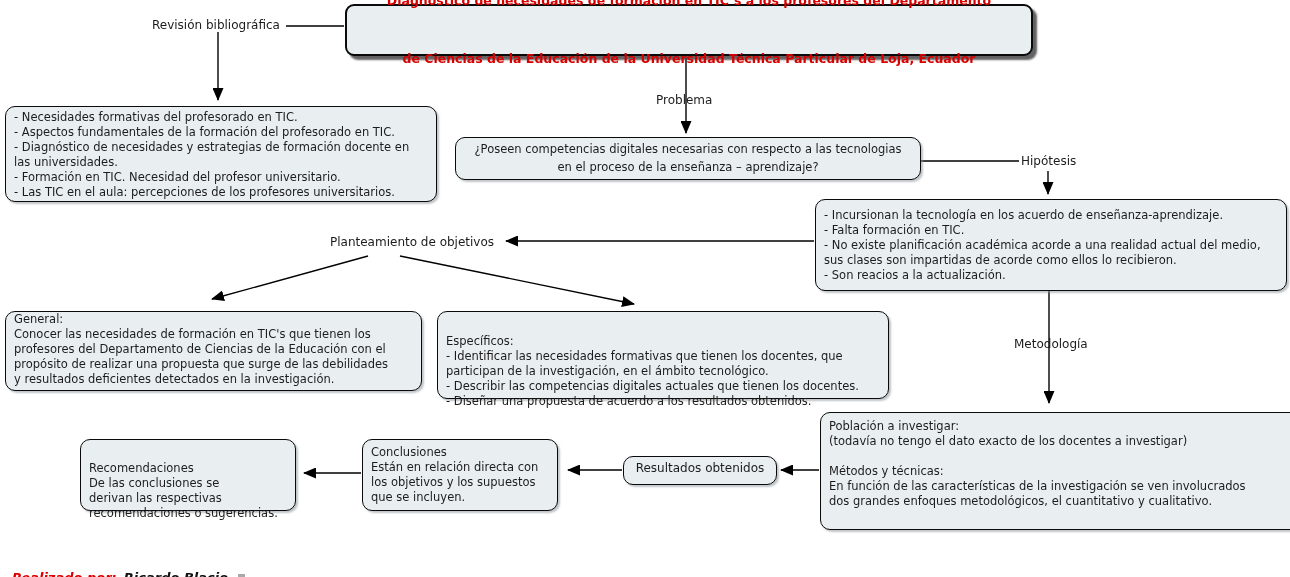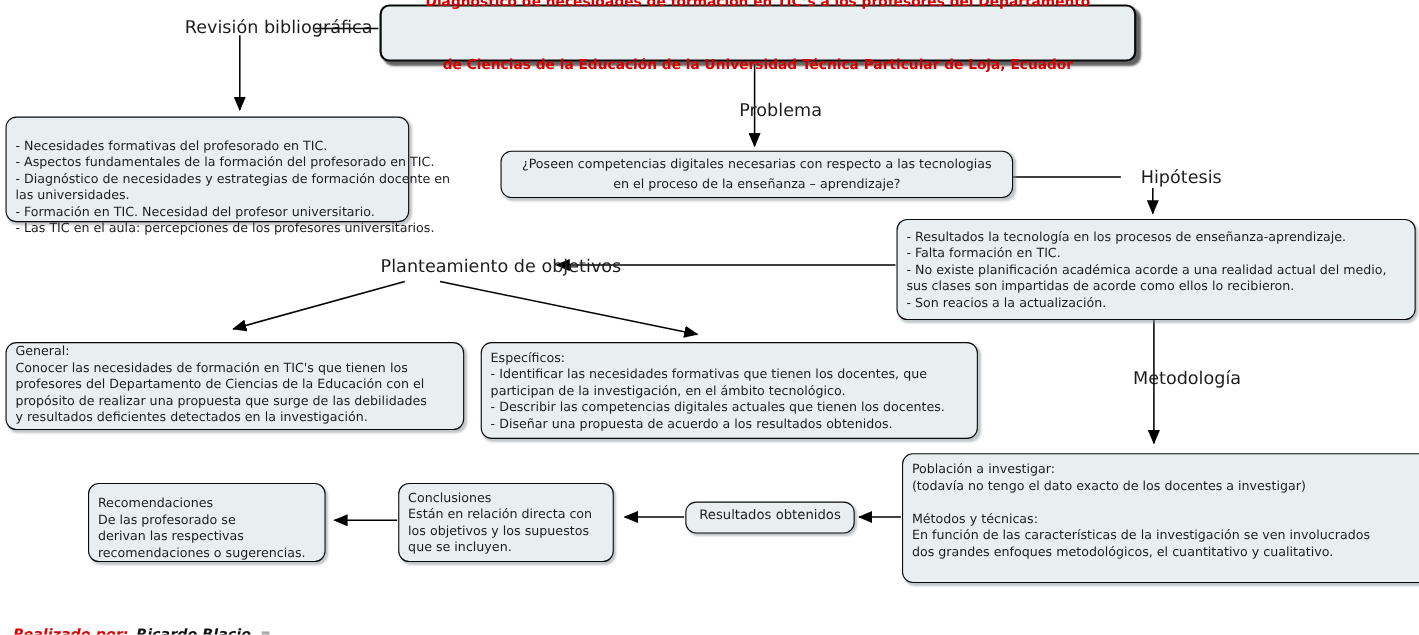--- a/index.html
+++ b/index.html
@@ -8,21 +8,21 @@
   .wires{position:absolute;left:0;top:0;z-index:1;}
   .node{position:absolute;z-index:2;box-sizing:border-box;background:#e9eff1;
         border:1px solid #0a0a0a;border-radius:10px;
         box-shadow:2px 2px 2px rgba(140,150,155,.55);
         font-size:11.5px;line-height:15px;padding:4px 8px;}
   .node .ln{white-space:nowrap;}
   .title-node{border-width:2px;border-radius:9px;box-shadow:4px 4px 2px rgba(70,70,70,.85);
         display:flex;flex-direction:column;justify-content:center;text-align:center;
         color:#d60000;font-weight:bold;font-size:12.5px;line-height:18px;gap:40px;}
   .center{display:flex;flex-direction:column;justify-content:space-between;text-align:center;}
-  .lbl{position:absolute;z-index:3;font-size:16px;line-height:14px;white-space:nowrap;margin-left:16px;}
+  .lbl{position:absolute;z-index:3;font-size:12px;line-height:14px;white-space:nowrap;}
   .gap{height:15px;}
   .footer{position:absolute;z-index:2;left:10px;top:548px;background:#fff;
           padding:2px 10px 3px 2px;box-shadow:7px 6px 0 #a9a9a9;
           font-size:13px;font-weight:bold;font-style:italic;white-space:nowrap;margin-top:20px;}
   .footer .fp{color:#dd0000;}
   .footer .fa{color:#111;margin-left:7px;}
 </style>
 </head>
 <body>
 
@@ -52,51 +52,51 @@
     <div class="ln">Diagnóstico de necesidades de formación en TIC’s a los profesores del Departamento</div>
     <div class="ln">de Ciencias de la Educación de la Universidad Técnica Particular de Loja, Ecuador</div>
   </div>
 
   <div class="lbl" style="left:152px;top:18px">Revisión bibliográfica</div>
   <div class="lbl" style="left:656px;top:93px">Problema</div>
   <div class="lbl" style="left:1021px;top:154px">Hipótesis</div>
   <div class="lbl" style="left:330px;top:235px">Planteamiento de objetivos</div>
   <div class="lbl" style="left:1014px;top:337px">Metodología</div>
 
-  <div class="node" style="left:5px;top:106px;width:367px;height:96px;padding-top:18px">
+  <div class="node" style="left:5px;top:106px;width:432px;height:96px;padding-top:3px">
       <div class="ln">- Necesidades formativas del profesorado en TIC.</div>
       <div class="ln">- Aspectos fundamentales de la formación del profesorado en TIC.</div>
       <div class="ln">- Diagnóstico de necesidades y estrategias de formación docente en</div>
       <div class="ln">las universidades.</div>
       <div class="ln">- Formación en TIC. Necesidad del profesor universitario.</div>
       <div class="ln">- Las TIC en el aula: percepciones de los profesores universitarios.</div>
     </div>
 
   <div class="node center" style="left:455px;top:137px;width:466px;height:43px">
     <div class="ln">¿Poseen competencias digitales necesarias con respecto a las tecnologias</div>
     <div class="ln">en el proceso de la enseñanza – aprendizaje?</div>
   </div>
 
   <div class="node" style="left:815px;top:199px;width:472px;height:92px;padding-top:8px">
-      <div class="ln">- Resultados la tecnología en los procesos de enseñanza-aprendizaje.</div>
+      <div class="ln">- Incursionan la tecnología en los acuerdo de enseñanza-aprendizaje.</div>
       <div class="ln">- Falta formación en TIC.</div>
       <div class="ln">- No existe planificación académica acorde a una realidad actual del medio,</div>
       <div class="ln">sus clases son impartidas de acorde como ellos lo recibieron.</div>
       <div class="ln">- Son reacios a la actualización.</div>
     </div>
 
   <div class="node" style="left:5px;top:311px;width:417px;height:80px;padding-top:0">
       <div class="ln">General:</div>
       <div class="ln">Conocer las necesidades de formación en TIC's que tienen los</div>
       <div class="ln">profesores del Departamento de Ciencias de la Educación con el</div>
       <div class="ln">propósito de realizar una propuesta que surge de las debilidades</div>
       <div class="ln">y resultados deficientes detectados en la investigación.</div>
     </div>
 
-  <div class="node" style="left:437px;top:311px;width:452px;height:88px;padding-top:6px">
+  <div class="node" style="left:437px;top:311px;width:452px;height:88px;padding-top:22px">
       <div class="ln">Específicos:</div>
       <div class="ln">- Identificar las necesidades formativas que tienen los docentes, que</div>
       <div class="ln">participan de la investigación, en el ámbito tecnológico.</div>
       <div class="ln">- Describir las competencias digitales actuales que tienen los docentes.</div>
       <div class="ln">- Diseñar una propuesta de acuerdo a los resultados obtenidos.</div>
     </div>
 
   <div class="node" style="left:820px;top:412px;width:492px;height:118px;padding-top:6px">
     <div>
         <div class="ln">Población a investigar:</div>
@@ -114,23 +114,23 @@
     <div class="ln">Resultados obtenidos</div>
   </div>
 
   <div class="node" style="left:362px;top:439px;width:196px;height:72px;padding-top:5px">
       <div class="ln">Conclusiones</div>
       <div class="ln">Están en relación directa con</div>
       <div class="ln">los objetivos y los supuestos</div>
       <div class="ln">que se incluyen.</div>
     </div>
 
-  <div class="node" style="left:80px;top:439px;width:216px;height:72px;padding-top:10px">
+  <div class="node" style="left:80px;top:439px;width:216px;height:72px;padding-top:21px">
       <div class="ln">Recomendaciones</div>
-      <div class="ln">De las profesorado se</div>
+      <div class="ln">De las conclusiones se</div>
       <div class="ln">derivan las respectivas</div>
       <div class="ln">recomendaciones o sugerencias.</div>
     </div>
 
   <div class="footer">
     <span class="fp">Realizado por:</span><span class="fa">Ricardo Blacio</span>
   </div>
 
 </div>
 

